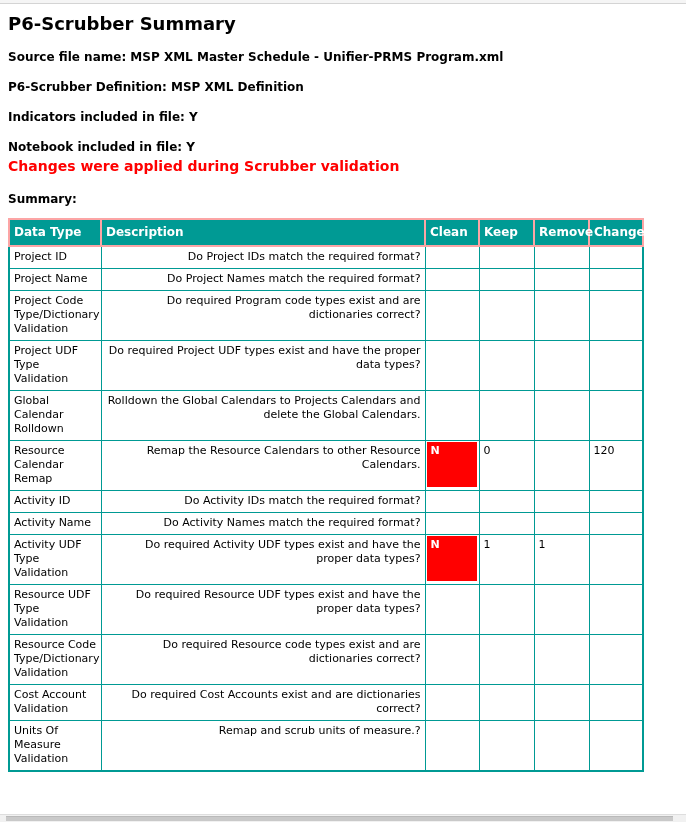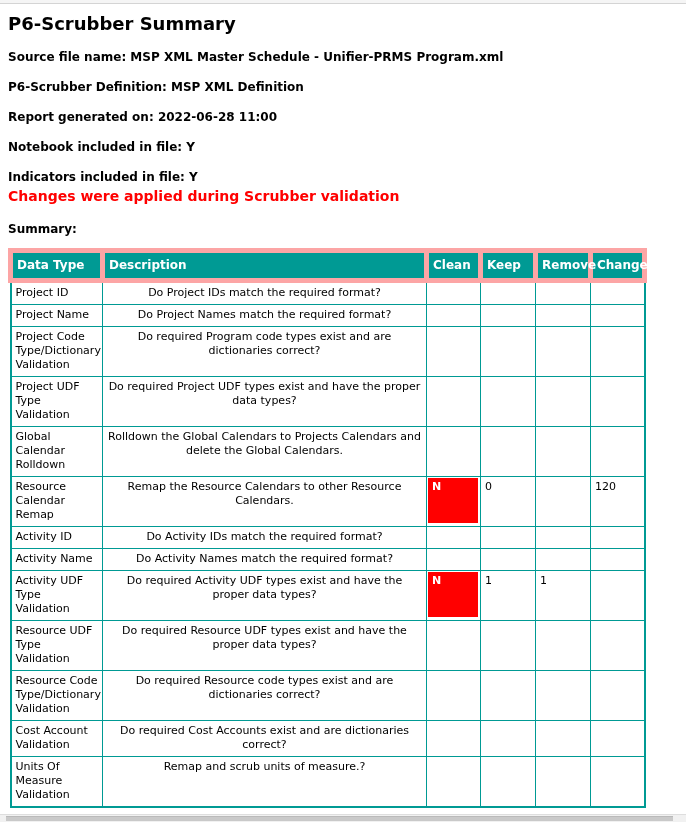--- a/index.html
+++ b/index.html
@@ -44,31 +44,31 @@
     width: 634px;
     border: 2px solid #009a94;
   }
   table.summary th {
     background: #009a94;
     color: #ffffff;
     font-size: 12px;
     font-weight: bold;
     text-align: left;
     padding: 5px 4px 6px 4px;
-    border: 5px solid #fca5a5;
+    border: 2px solid #fca5a5;
   }
   table.summary td {
     border: 1px solid #009a94;
     font-size: 11px;
     line-height: 14px;
     padding: 3px 4px 4px 4px;
     vertical-align: top;
     background: #ffffff;
   }
-  td.cell-description { text-align: center; }
+  td.cell-description { text-align: right; }
   td.cell-clean { padding: 0; position: relative; }
   .clean-flag {
     position: absolute;
     top: 1px; left: 1px; right: 2px; bottom: 3px;
     background: #ff0000;
     color: #ffffff;
     font-weight: bold;
     font-size: 11px;
     padding: 2px 0 0 4px;
   }
@@ -91,23 +91,22 @@
 <body>
 
 <div class="top-strip"></div>
 
 <div class="page">
 
   <h1 class="page-title">P6-Scrubber Summary</h1>
 
   <p class="info-line">Source file name: MSP XML Master Schedule - Unifier-PRMS Program.xml</p>
   <p class="info-line">P6-Scrubber Definition: MSP XML Definition</p>
-  <p class="info-line">Report generated on: 2022-06-28 11:00</p>
+  <p class="info-line">Indicators included in file: Y</p>
   <p class="info-line">Notebook included in file: Y</p>
-  <p class="info-line">Indicators included in file: Y</p>
 
   <p class="warning-line">Changes were applied during Scrubber validation</p>
 
   <p class="summary-label">Summary:</p>
 
   <table class="summary">
     <colgroup>
       <col style="width:92px">
       <col style="width:324px">
       <col style="width:54px">

